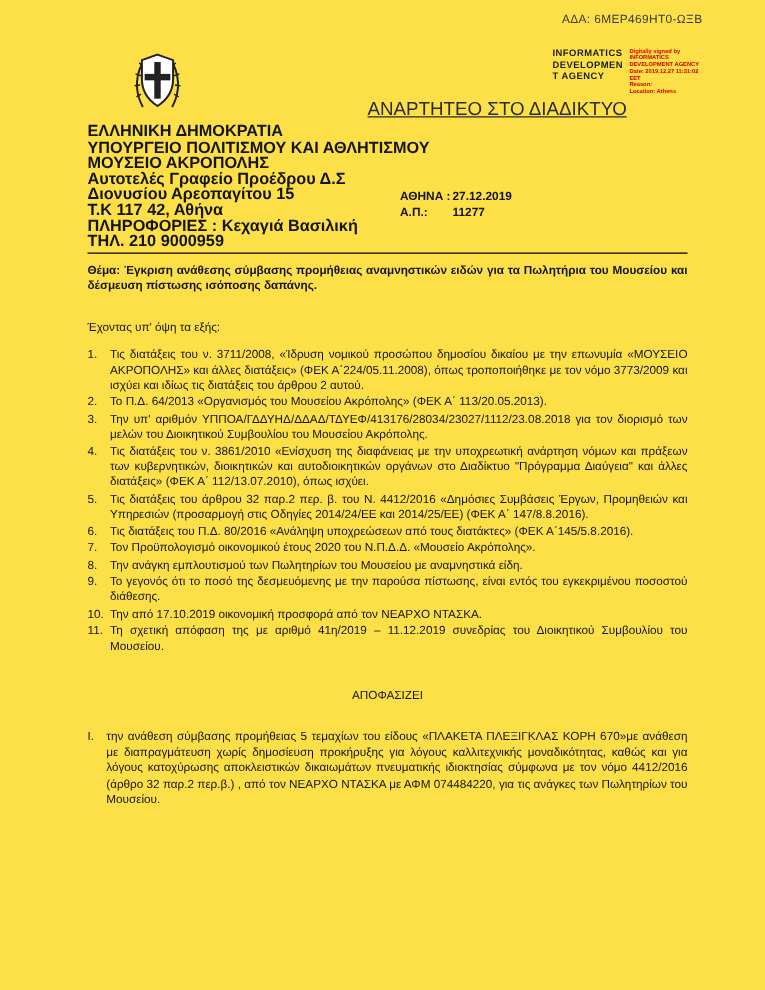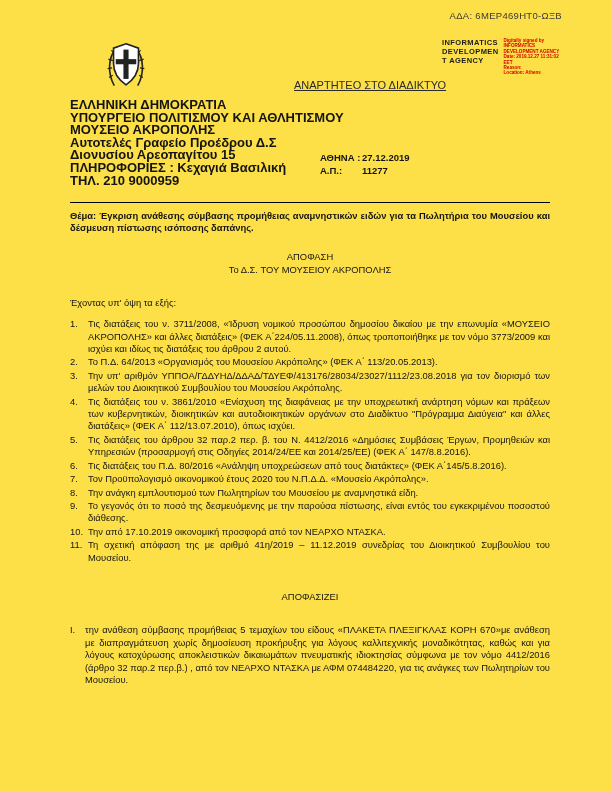--- a/index.html
+++ b/index.html
@@ -49,21 +49,21 @@
     line-height: 5.4px;
     white-space: pre-line;
     font-weight: bold;
   }
 
   
   .anartiteo {
     position: absolute;
     top: 79px;
     left: 294px;
-    font-size: 11px;
+    font-size: 15px;
     text-decoration: underline;
     color: #2b2b2b;
   }
 
   
   .letterhead {
     position: absolute;
     top: 36px;
     left: 70px;
     width: 300px;
@@ -197,20 +197,21 @@
         <div class="org-line">ΕΛΛΗΝΙΚΗ ΔΗΜΟΚΡΑΤΙΑ</div>
 
         <div class="org-line">ΥΠΟΥΡΓΕΙΟ ΠΟΛΙΤΙΣΜΟΥ ΚΑΙ ΑΘΛΗΤΙΣΜΟΥ</div>
 
         <div class="org-line">ΜΟΥΣΕΙΟ ΑΚΡΟΠΟΛΗΣ</div>
 
         <div class="org-line">Αυτοτελές Γραφείο Προέδρου Δ.Σ</div>
 
         <div class="org-line">Διονυσίου Αρεοπαγίτου 15</div>
 
+        <div class="org-line">Τ.Κ 117 42, Αθήνα</div>
 
         <div class="org-line">ΠΛΗΡΟΦΟΡΙΕΣ : Κεχαγιά Βασιλική</div>
 
         <div class="org-line">ΤΗΛ. 210 9000959</div>
       </div>
   </div>
 
   <div class="date-block">
     <div class="date-row">
       <span class="dp-label">ΑΘΗΝΑ :</span><span class="dp-value">27.12.2019</span>
@@ -219,24 +220,20 @@
       <span class="dp-label">Α.Π.:</span><span class="dp-value">11277</span>
     </div>
   </div>
 
   <div class="rule"></div>
 
   <div class="content">
 
     <p class="subject"><span>Θέμα:</span> <span>Έγκριση ανάθεσης σύμβασης προμήθειας αναμνηστικών ειδών για τα Πωλητήρια του Μουσείου και δέσμευση πίστωσης ισόποσης δαπάνης.</span></p>
 
-    <div class="decision-heading">
-      <div>ΑΠΟΦΑΣΗ</div>
-      <div>Το Δ.Σ. ΤΟΥ ΜΟΥΣΕΙΟΥ ΑΚΡΟΠΟΛΗΣ</div>
-    </div>
 
     <p class="intro">Έχοντας υπ' όψη τα εξής:</p>
 
     <ol class="preamble-list">
 
         <li class="preamble-item">Τις διατάξεις του ν. 3711/2008, «Ίδρυση νομικού προσώπου δημοσίου δικαίου με την επωνυμία «ΜΟΥΣΕΙΟ ΑΚΡΟΠΟΛΗΣ» και άλλες διατάξεις» (ΦΕΚ Α΄224/05.11.2008), όπως τροποποιήθηκε με τον νόμο 3773/2009 και ισχύει και ιδίως τις διατάξεις του άρθρου 2 αυτού.</li>
 
         <li class="preamble-item">Το Π.Δ. 64/2013 «Οργανισμός του Μουσείου Ακρόπολης» (ΦΕΚ Α΄ 113/20.05.2013).</li>
 
         <li class="preamble-item">Την υπ' αριθμόν ΥΠΠΟΑ/ΓΔΔΥΗΔ/ΔΔΑΔ/ΤΔΥΕΦ/413176/28034/23027/1112/23.08.2018 για τον διορισμό των μελών του Διοικητικού Συμβουλίου του Μουσείου Ακρόπολης.</li>

